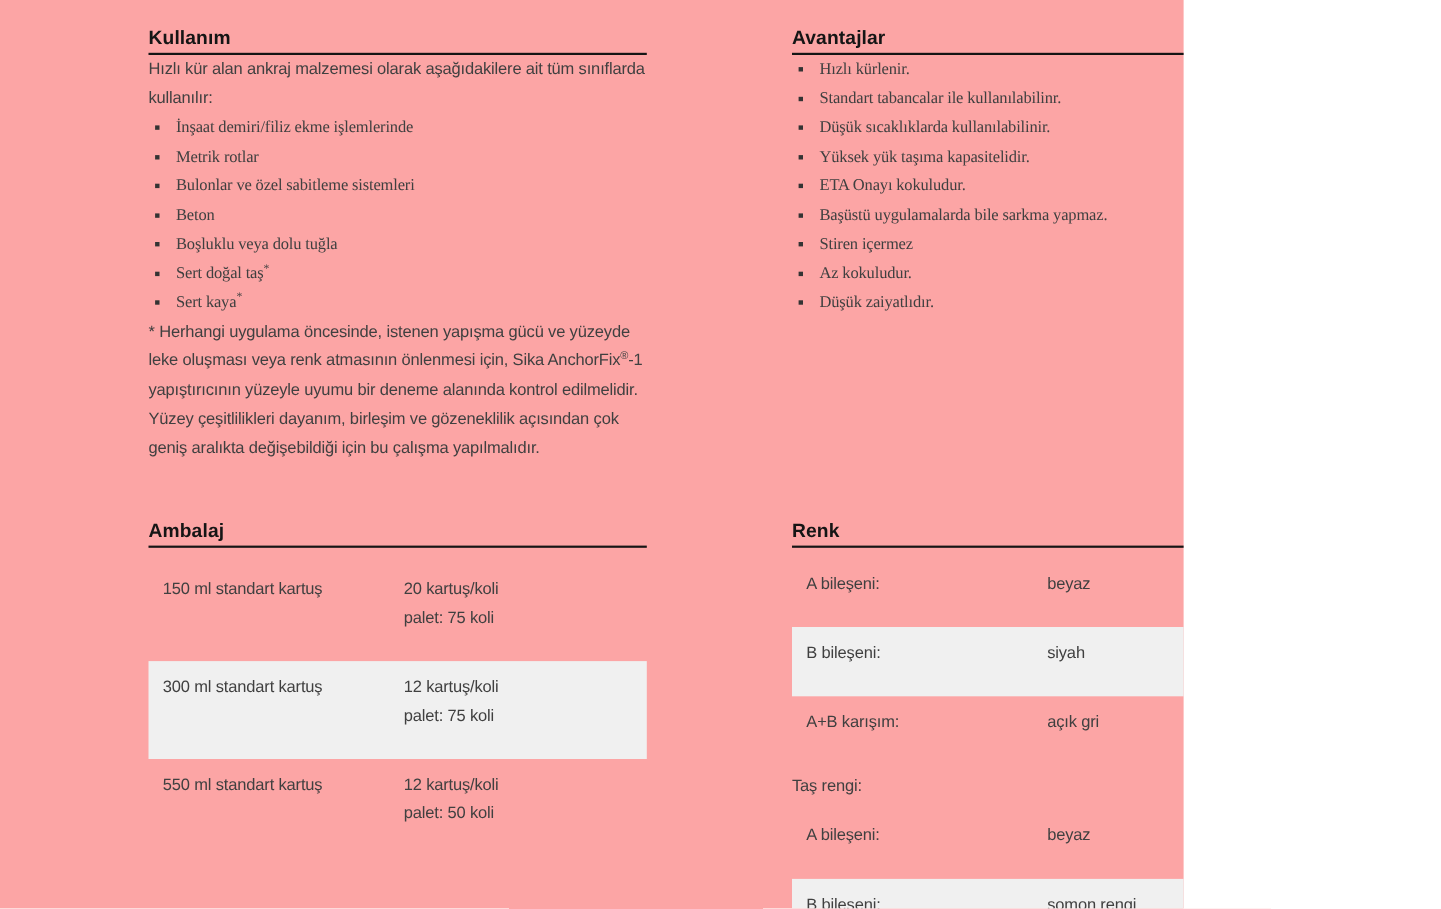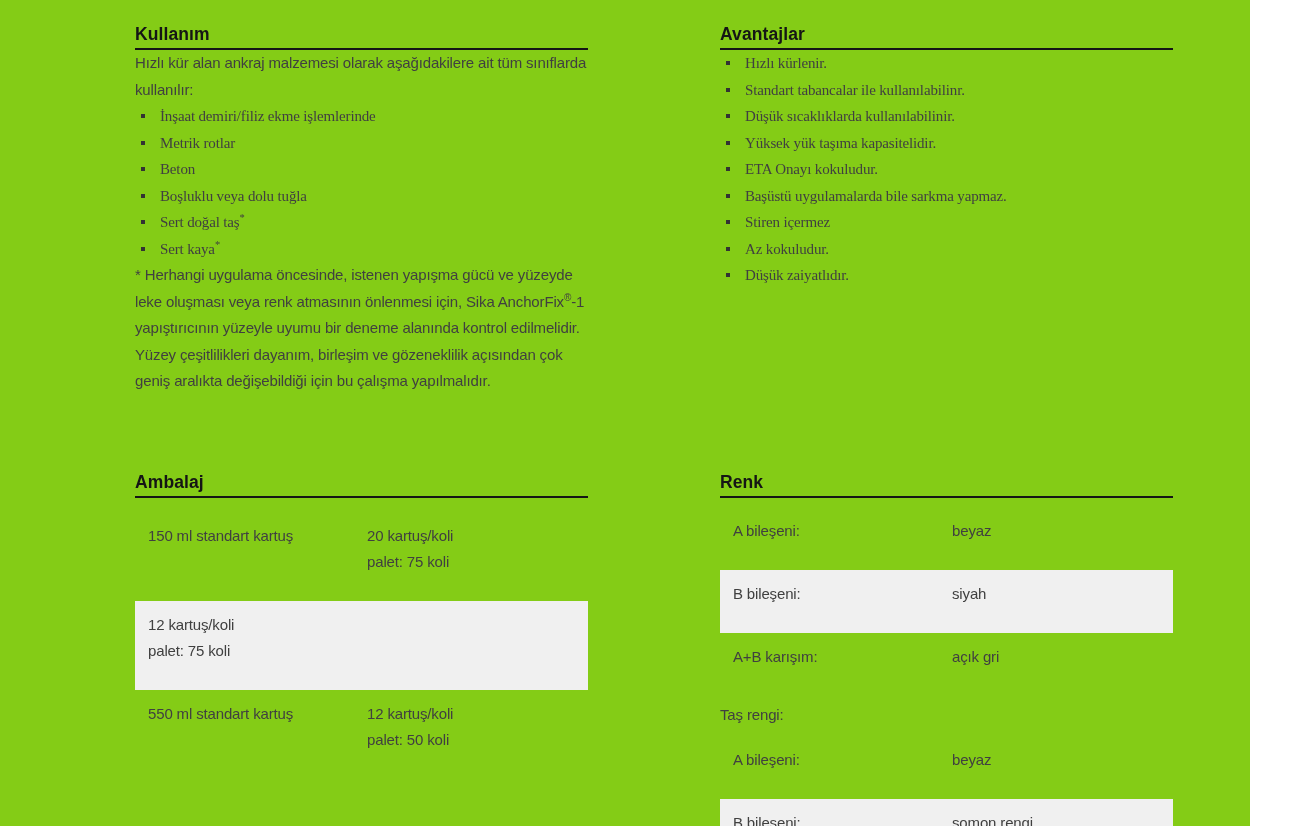--- a/index.html
+++ b/index.html
@@ -1,21 +1,21 @@
 <!DOCTYPE html>
 <html><head>
 <meta charset="utf-8">
 <style>
   * { margin: 0; padding: 0; box-sizing: border-box; }
   html, body { background: #ffffff; }
   .page {
     position: relative;
-    width: 1250px;
+    width: 1076px;
     height: 826px;
-    background: #84cc16;
+    background: #fca5a5;
     font-family: "Liberation Sans", sans-serif;
     color: #404040;
     overflow: hidden;
   }
   .col { position: absolute; top: 25px; width: 453px; }
   .col-left  { left: 135px; }
   .col-right { left: 720px; }
 
   .sec-top { height: 448px; }
 
@@ -72,20 +72,23 @@
       <h2 class="heading">Kullanım</h2>
       <p class="body intro">Hızlı kür alan ankraj malzemesi olarak aşağıdakilere ait tüm sınıflarda kullanılır:</p>
       <ul class="bullets">
         <li class="bullet-item">
             <span class="bullet"></span><span><span>İnşaat demiri/filiz ekme işlemlerinde</span><sup class="fn-sup"></sup></span>
           </li>
           <li class="bullet-item">
             <span class="bullet"></span><span><span>Metrik rotlar</span><sup class="fn-sup"></sup></span>
           </li>
           <li class="bullet-item">
+            <span class="bullet"></span><span><span>Bulonlar ve özel sabitleme sistemleri</span><sup class="fn-sup"></sup></span>
+          </li>
+          <li class="bullet-item">
             <span class="bullet"></span><span><span>Beton</span><sup class="fn-sup"></sup></span>
           </li>
           <li class="bullet-item">
             <span class="bullet"></span><span><span>Boşluklu veya dolu tuğla</span><sup class="fn-sup"></sup></span>
           </li>
           <li class="bullet-item">
             <span class="bullet"></span><span><span>Sert doğal taş</span><sup class="fn-sup">*</sup></span>
           </li>
           <li class="bullet-item">
             <span class="bullet"></span><span><span>Sert kaya</span><sup class="fn-sup">*</sup></span>
@@ -98,20 +101,21 @@
       <h2 class="heading">Ambalaj</h2>
       <div class="table">
         <div class="trow">
             <div class="tcell-label">150 ml standart kartuş</div>
             <div class="tcell-value">
               <div>20 kartuş/koli</div>
               <div>palet: 75 koli</div>
             </div>
           </div>
           <div class="trow shaded">
+            <div class="tcell-label">300 ml standart kartuş</div>
             <div class="tcell-value">
               <div>12 kartuş/koli</div>
               <div>palet: 75 koli</div>
             </div>
           </div>
           <div class="trow">
             <div class="tcell-label">550 ml standart kartuş</div>
             <div class="tcell-value">
               <div>12 kartuş/koli</div>
               <div>palet: 50 koli</div>

